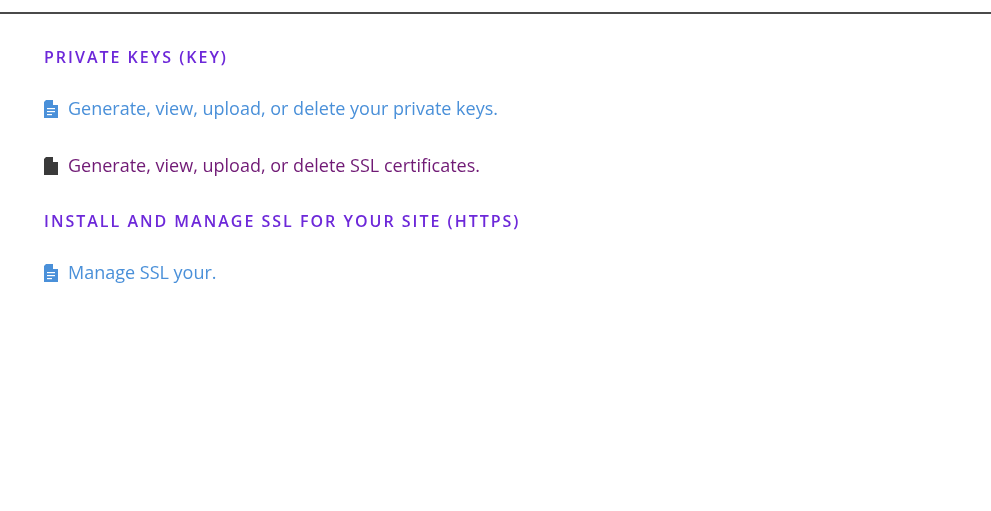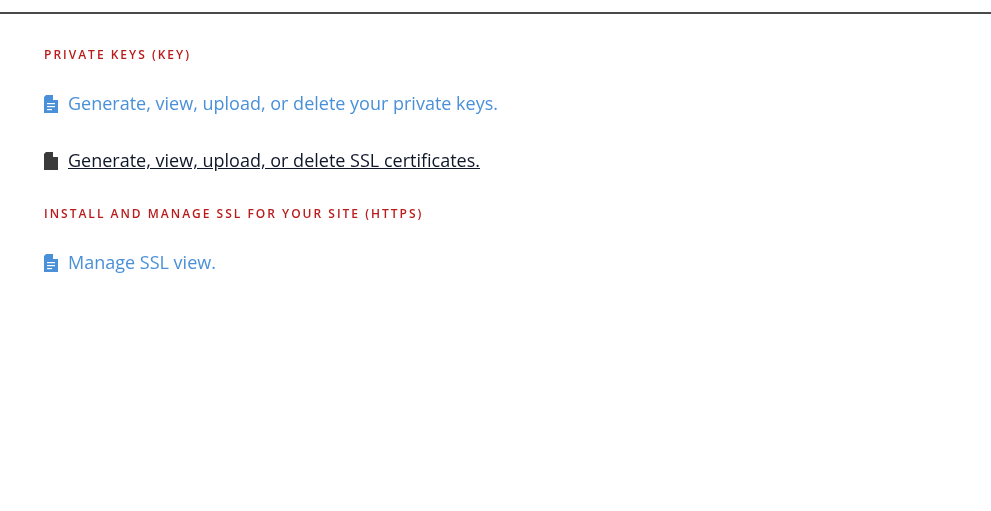--- a/index.html
+++ b/index.html
@@ -19,24 +19,24 @@
     }
     .top-rule {
       border: none;
       border-top: 2px solid #4a4a4a;
       margin: 12px 0 0 0;
     }
     .section {
       margin-top: 32px;
     }
     .section-heading {
-      font-size: 12px;
+      font-size: 16px;
       font-weight: 600;
       letter-spacing: 2px;
-      color: #b91c1c;
+      color: #6d28d9;
       text-transform: uppercase;
       margin-bottom: 28px;
     }
     .link-row {
       display: flex;
       align-items: center;
       gap: 10px;
     }
     .doc-icon {
       width: 14px;
@@ -44,22 +44,21 @@
       flex-shrink: 0;
     }
     .link {
       font-size: 18px;
       color: #4a90d9;
       text-decoration: none;
       cursor: pointer;
       line-height: 1.4;
     }
     .link.underlined {
-      text-decoration: underline;
-      color: #0f172a;
+      color: #701a75;
     }
     .link-row.underlined-row .doc-icon path,
     .link-row.underlined-row .doc-icon rect {
       fill: #3a3a3a;
     }
   </style>
 </head>
 <body>
 
 <hr class="top-rule">
@@ -96,17 +95,17 @@
 
   <div class="section">
     <h2 class="section-heading">INSTALL AND MANAGE SSL FOR YOUR SITE (HTTPS)</h2>
     <div class="link-row">
       <svg class="doc-icon" viewBox="0 0 14 18">
         <path fill="#4a90d9" d="M2 0 L9 0 L14 5 L14 18 L0 18 L0 2 Z M9 0 L9 5 L14 5 Z"></path>
         <rect fill="#ffffff" x="3" y="8" width="8" height="1.2"></rect>
         <rect fill="#ffffff" x="3" y="11" width="8" height="1.2"></rect>
         <rect fill="#ffffff" x="3" y="14" width="5" height="1.2"></rect>
       </svg>
-      <a class="link">Manage SSL view.</a>
+      <a class="link">Manage SSL your.</a>
     </div>
   </div>
 
 </div>
 
 </body></html>

